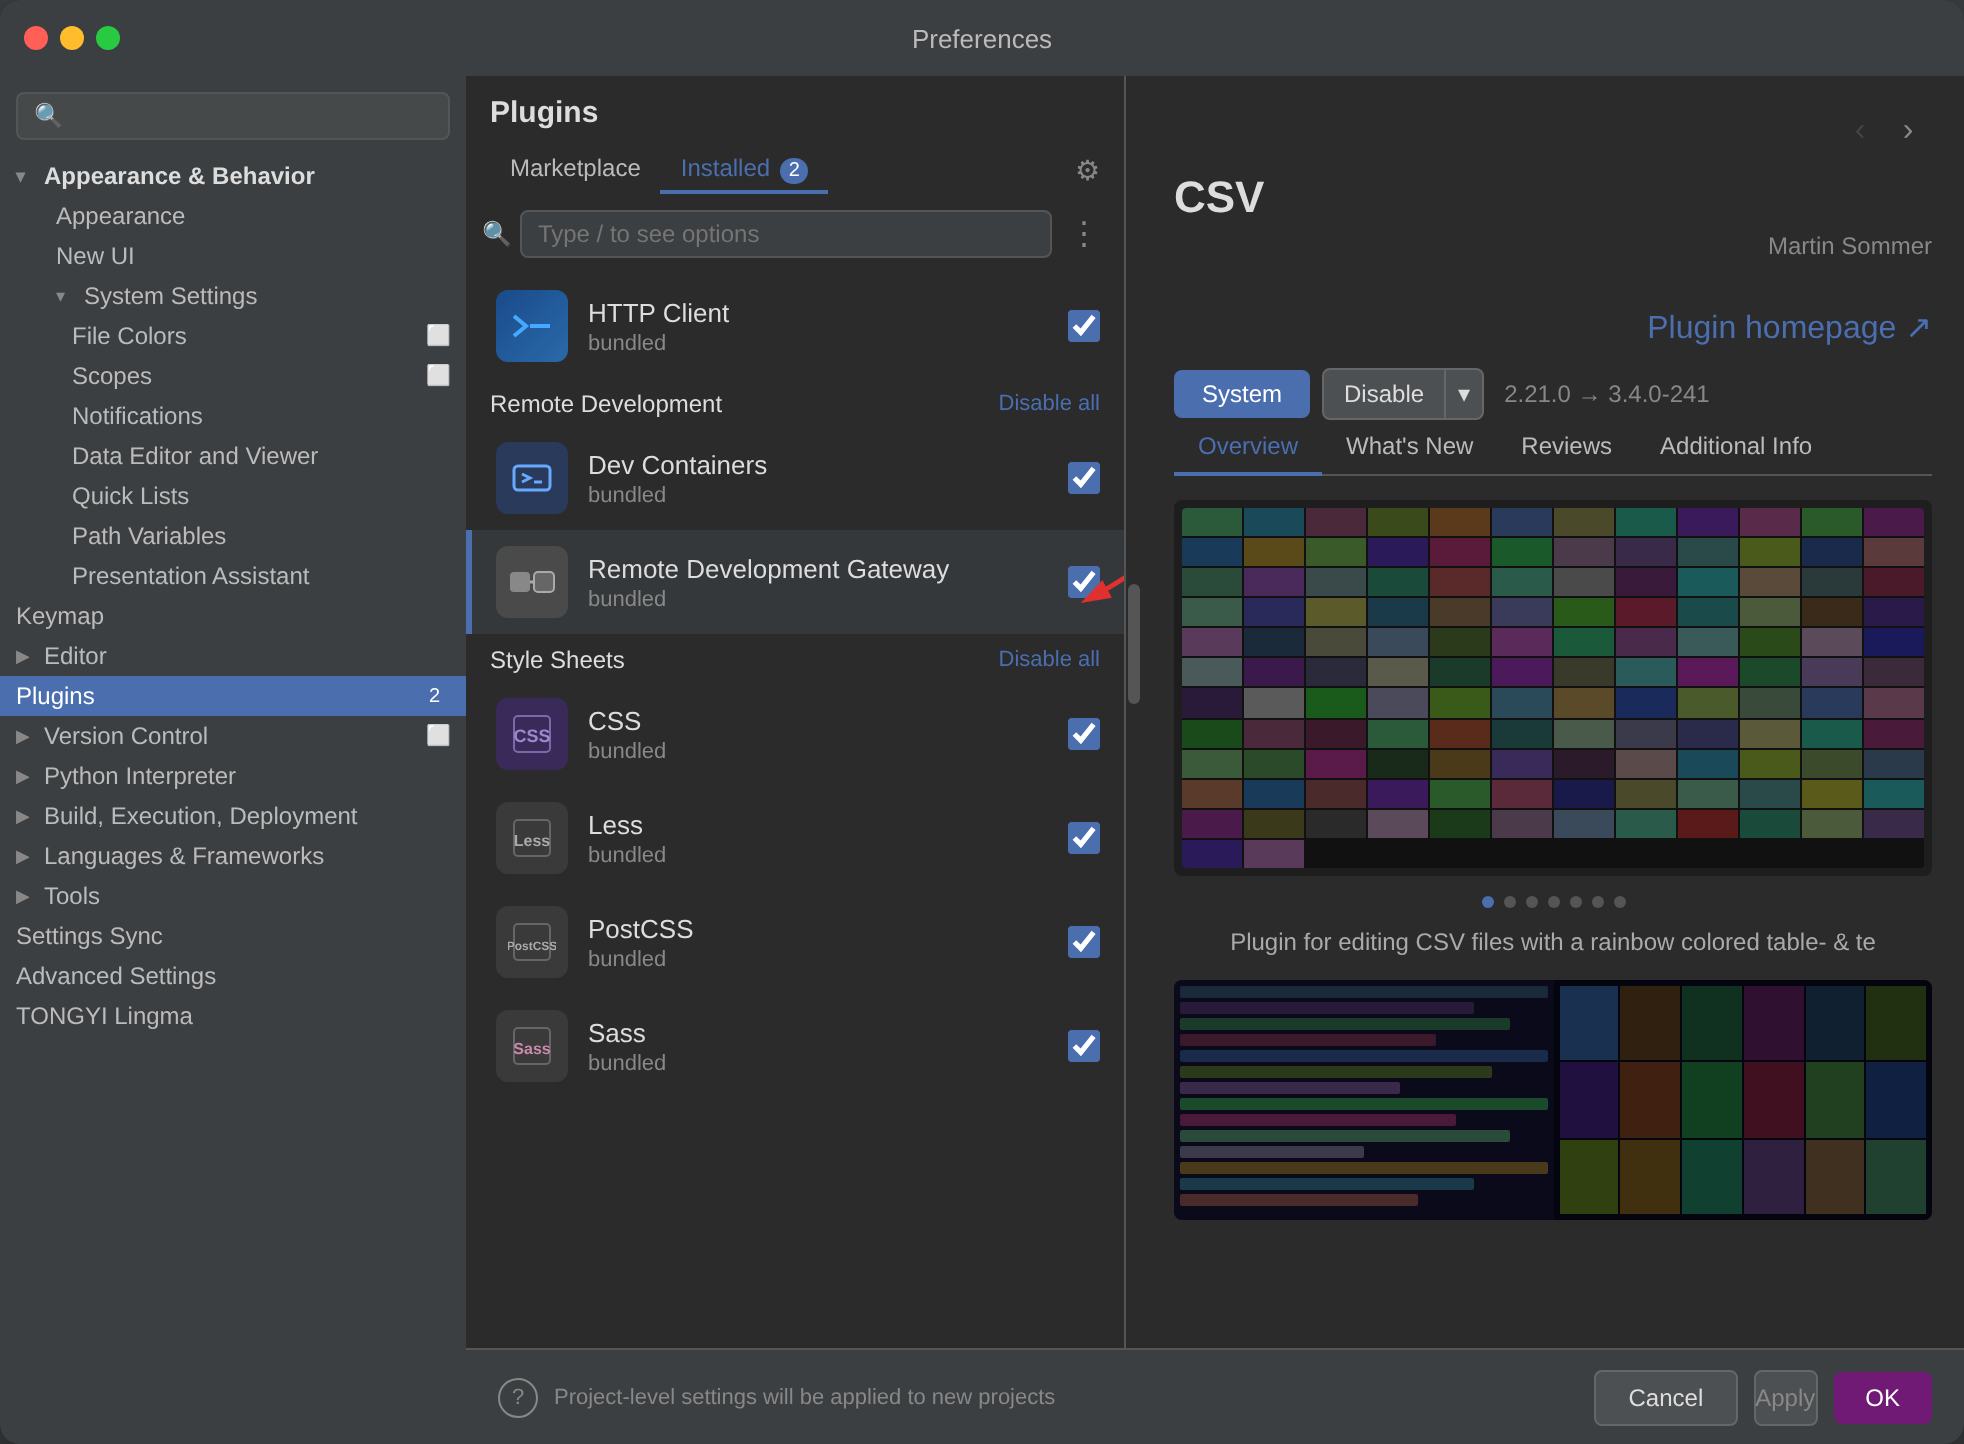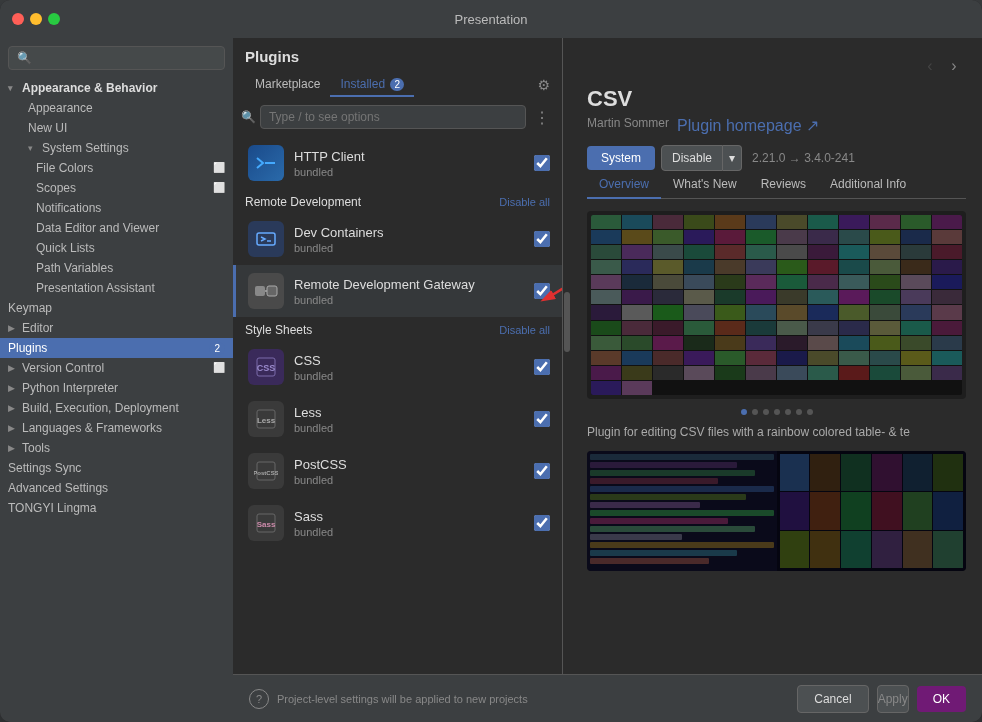--- a/index.html
+++ b/index.html
@@ -386,20 +386,21 @@
     }
     
     .detail-tab.active {
       color: #4b6eaf;
       border-bottom: 2px solid #4b6eaf;
     }
     
     .detail-content {
       flex: 1;
       overflow-y: auto;
+      text-align: center;
     }
     
     .detail-content::-webkit-scrollbar { width: 6px; }
     .detail-content::-webkit-scrollbar-track { background: transparent; }
     .detail-content::-webkit-scrollbar-thumb { background: #555; border-radius: 3px; }
     
     .screenshot-container {
       background: #1e1e1e;
       border-radius: 4px;
       padding: 4px;
@@ -599,21 +600,21 @@
 <body>
 
 <div class="window">
 
   <div class="title-bar">
     <div class="traffic-lights">
       <div class="traffic-light tl-close"></div>
       <div class="traffic-light tl-minimize"></div>
       <div class="traffic-light tl-maximize"></div>
     </div>
-    <div class="window-title">Presentation</div>
+    <div class="window-title">Preferences</div>
   </div>
 
   <div class="content">
 
     <div class="sidebar">
       <div class="sidebar-search">
         <input type="text" placeholder="🔍" style="font-size: 12px;">
       </div>
       <div class="sidebar-scroll">
 
@@ -850,21 +851,21 @@
 
         <div class="detail-panel">
 
           <div style="display:flex;justify-content:flex-end;margin-bottom:8px;">
             <div class="nav-arrow disabled">‹</div>
             <div class="nav-arrow">›</div>
           </div>
 
           <div>
             <div class="detail-plugin-name">CSV</div>
-            <div style="display:flex;align-items:flex-start;gap:8px;margin-bottom:10px;">
+            <div style="display:flex;align-items:flex-end;gap:24px;margin-bottom:10px;flex-direction:column;">
               <span class="detail-author">Martin Sommer</span>
               <span class="detail-author-link">Plugin homepage ↗</span>
             </div>
             <div class="detail-actions">
               <button class="btn-update">System</button>
               <div style="display:flex;">
                 <button class="btn-disable">Disable</button>
                 <button class="btn-disable-caret">▾</button>
               </div>
               <span class="version-text">

